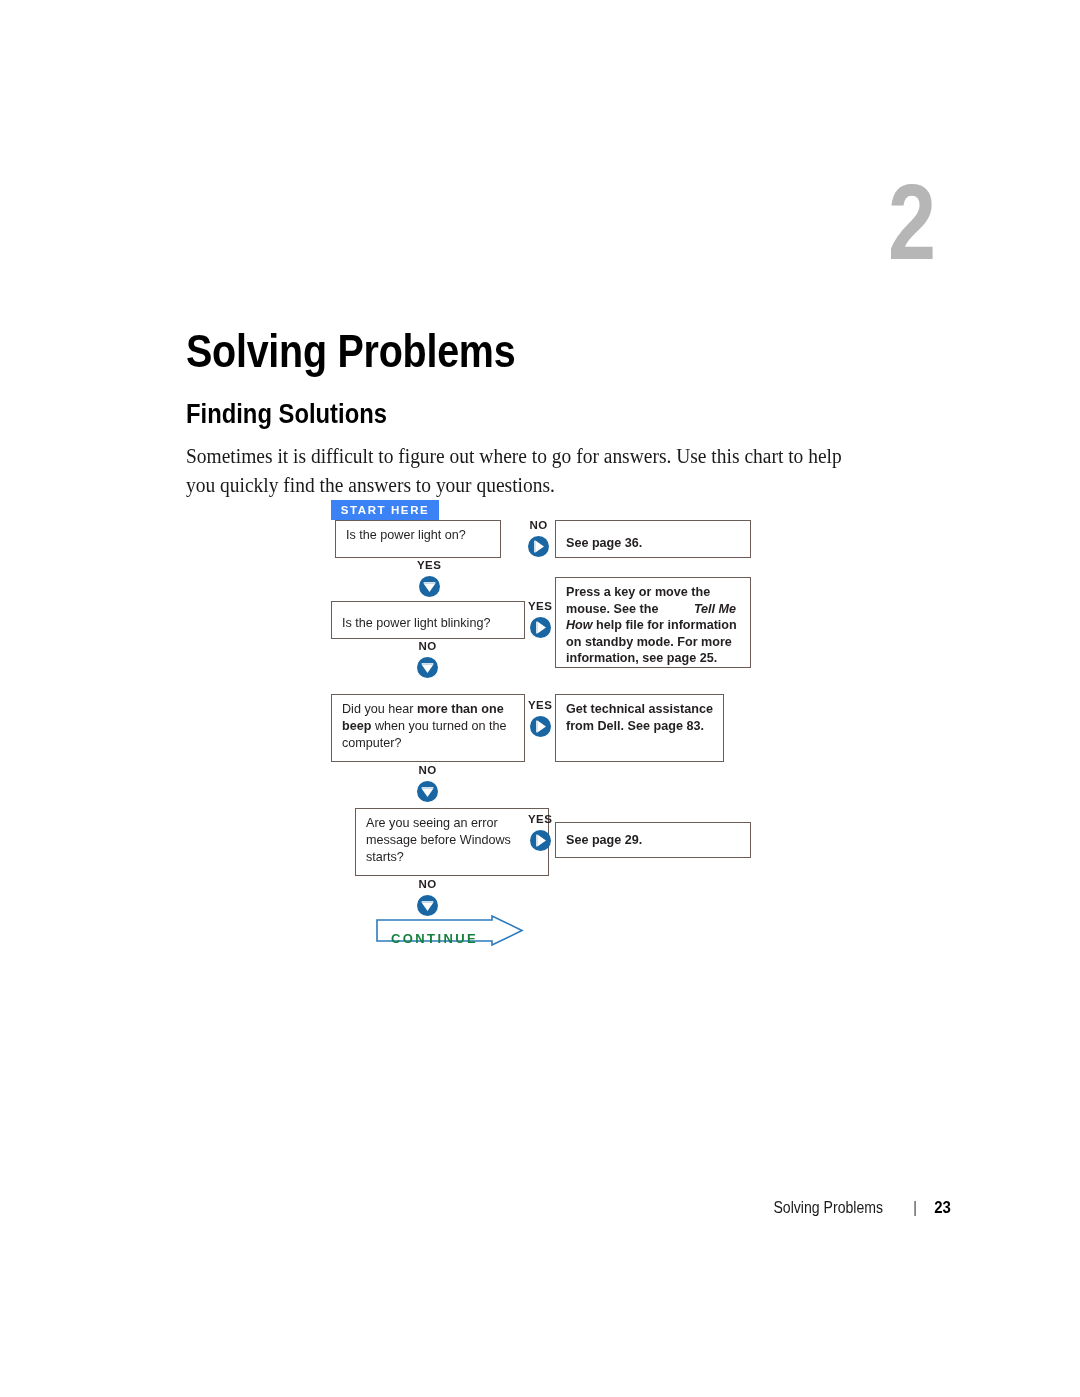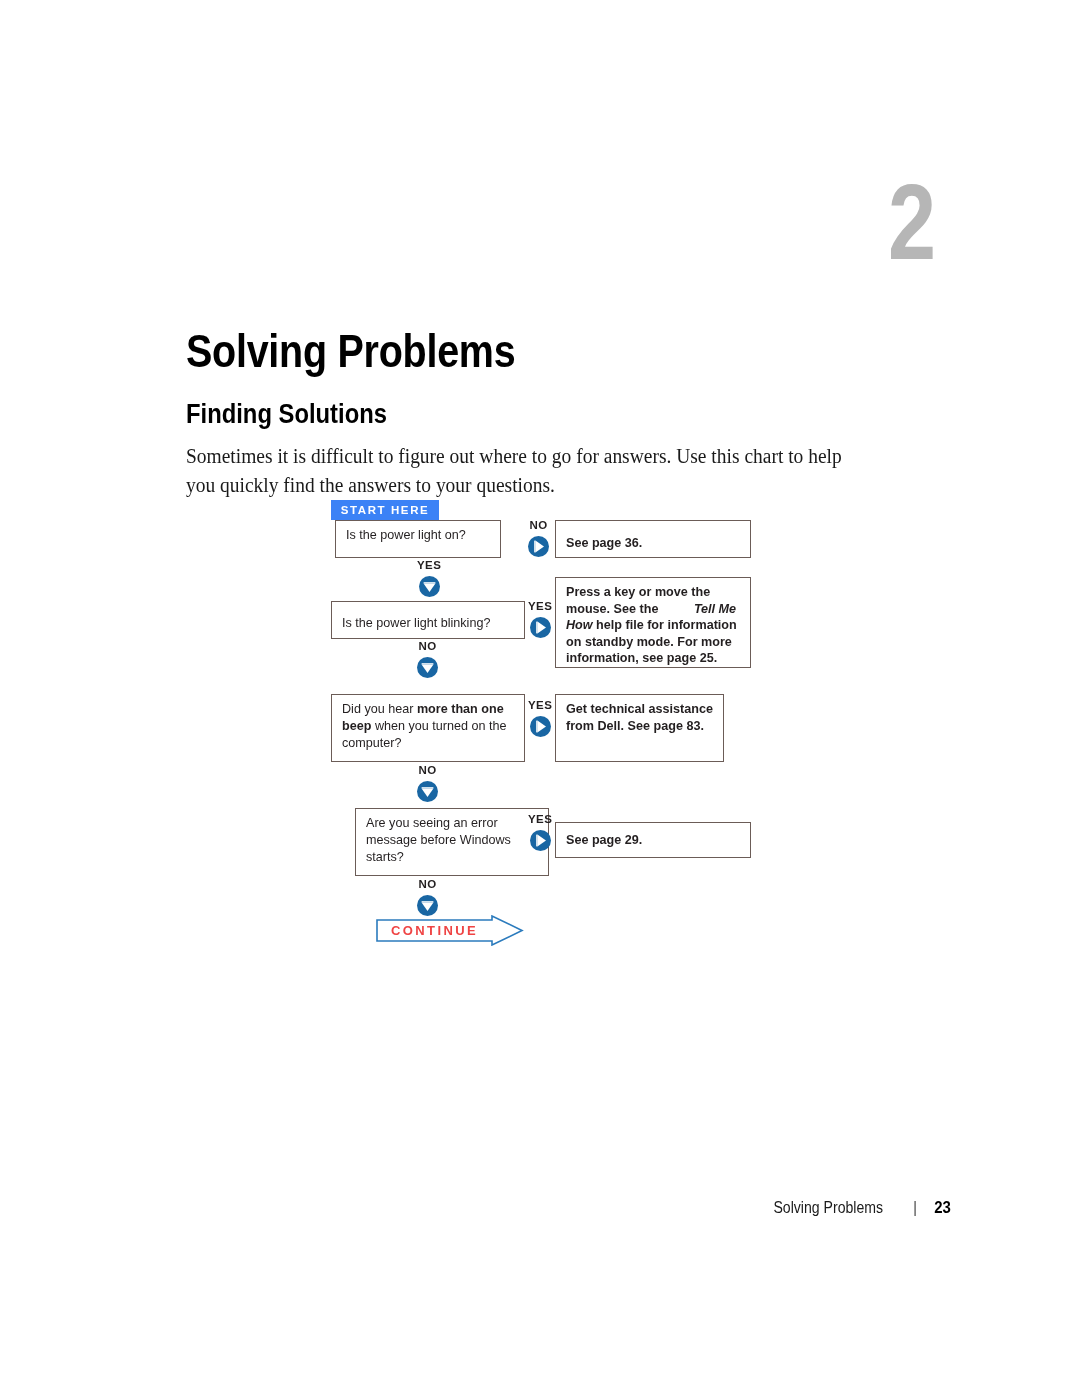--- a/index.html
+++ b/index.html
@@ -156,30 +156,30 @@
     position: absolute;
     left: 45px;
     top: 415px;
     width: 148px;
     height: 31px;
   }
   #continue-banner svg { display: block; position: absolute; left: 0; top: 0; }
   #continue-label {
     position: absolute;
     left: 0;
-    top: 0;
+    top: 8px;
     width: 117px;
     height: 31px;
     display: flex;
     align-items: center;
     justify-content: center;
     font-size: 13px;
     font-weight: bold;
     letter-spacing: 2.4px;
-    color: #ef4444;
+    color: #15803d;
   }
 
   
   #footer {
     position: absolute;
     left: 0;
     top: 1198px;
     width: 1080px;
     display: flex;
     justify-content: flex-end;

